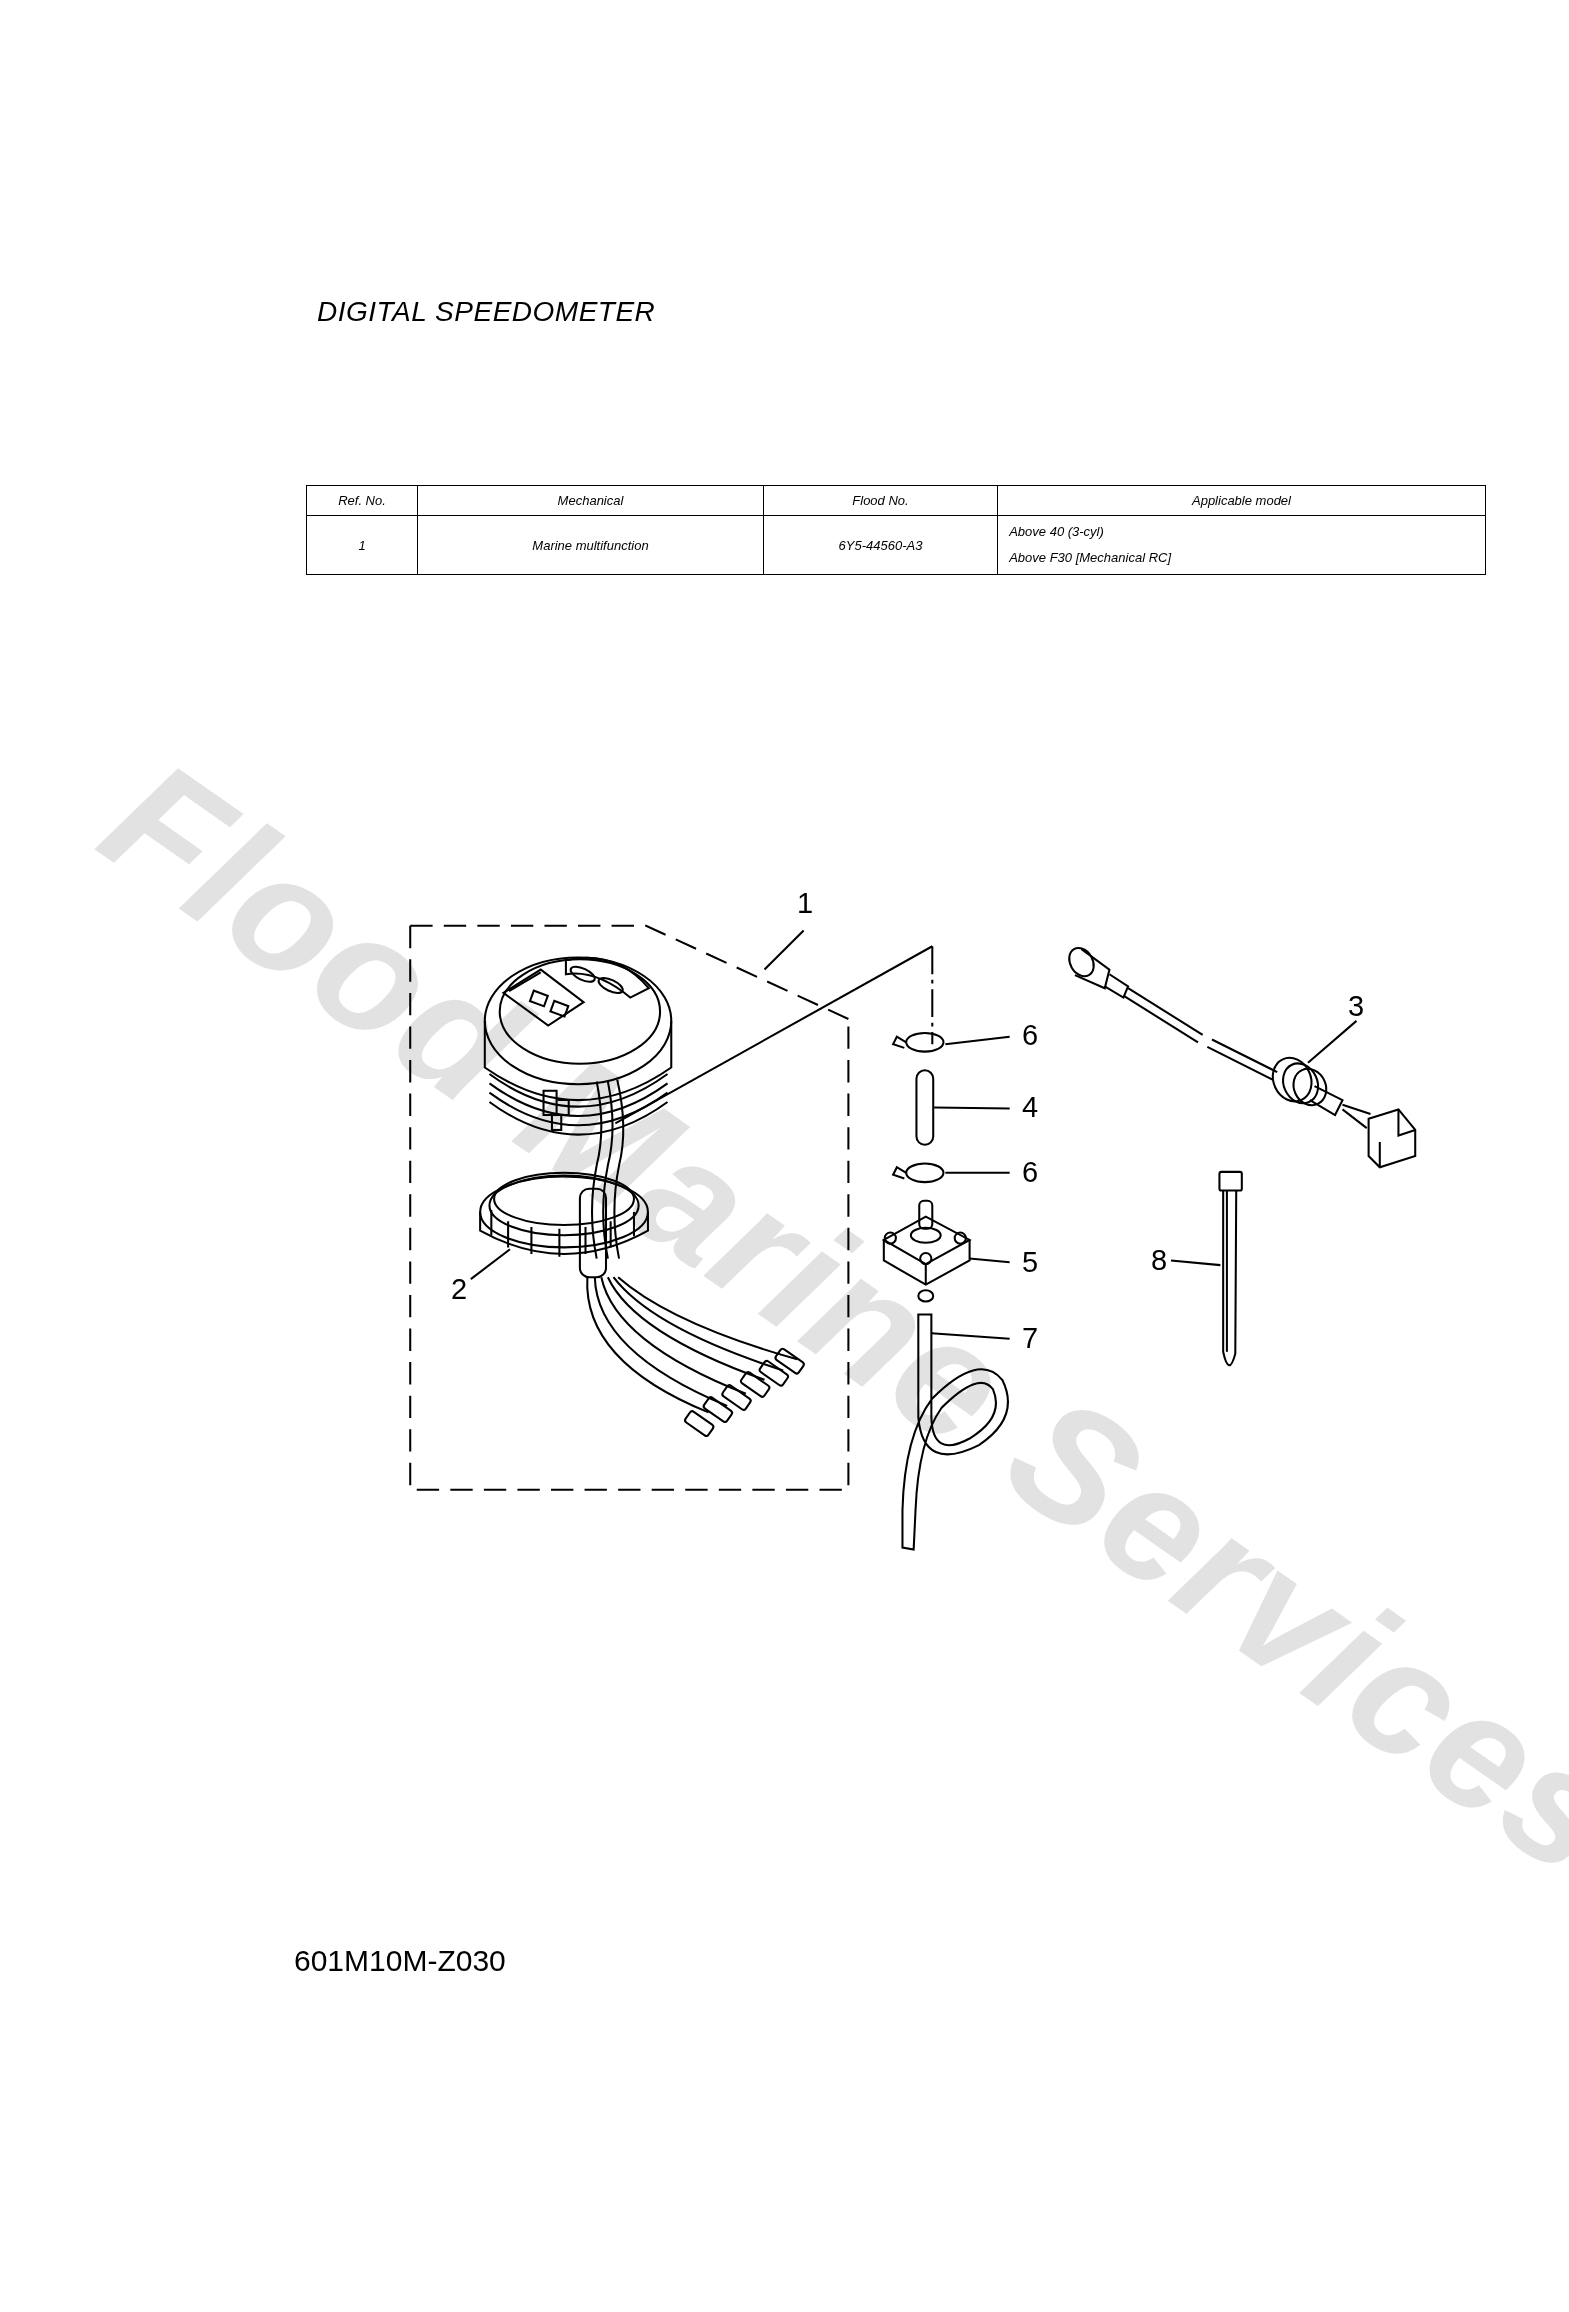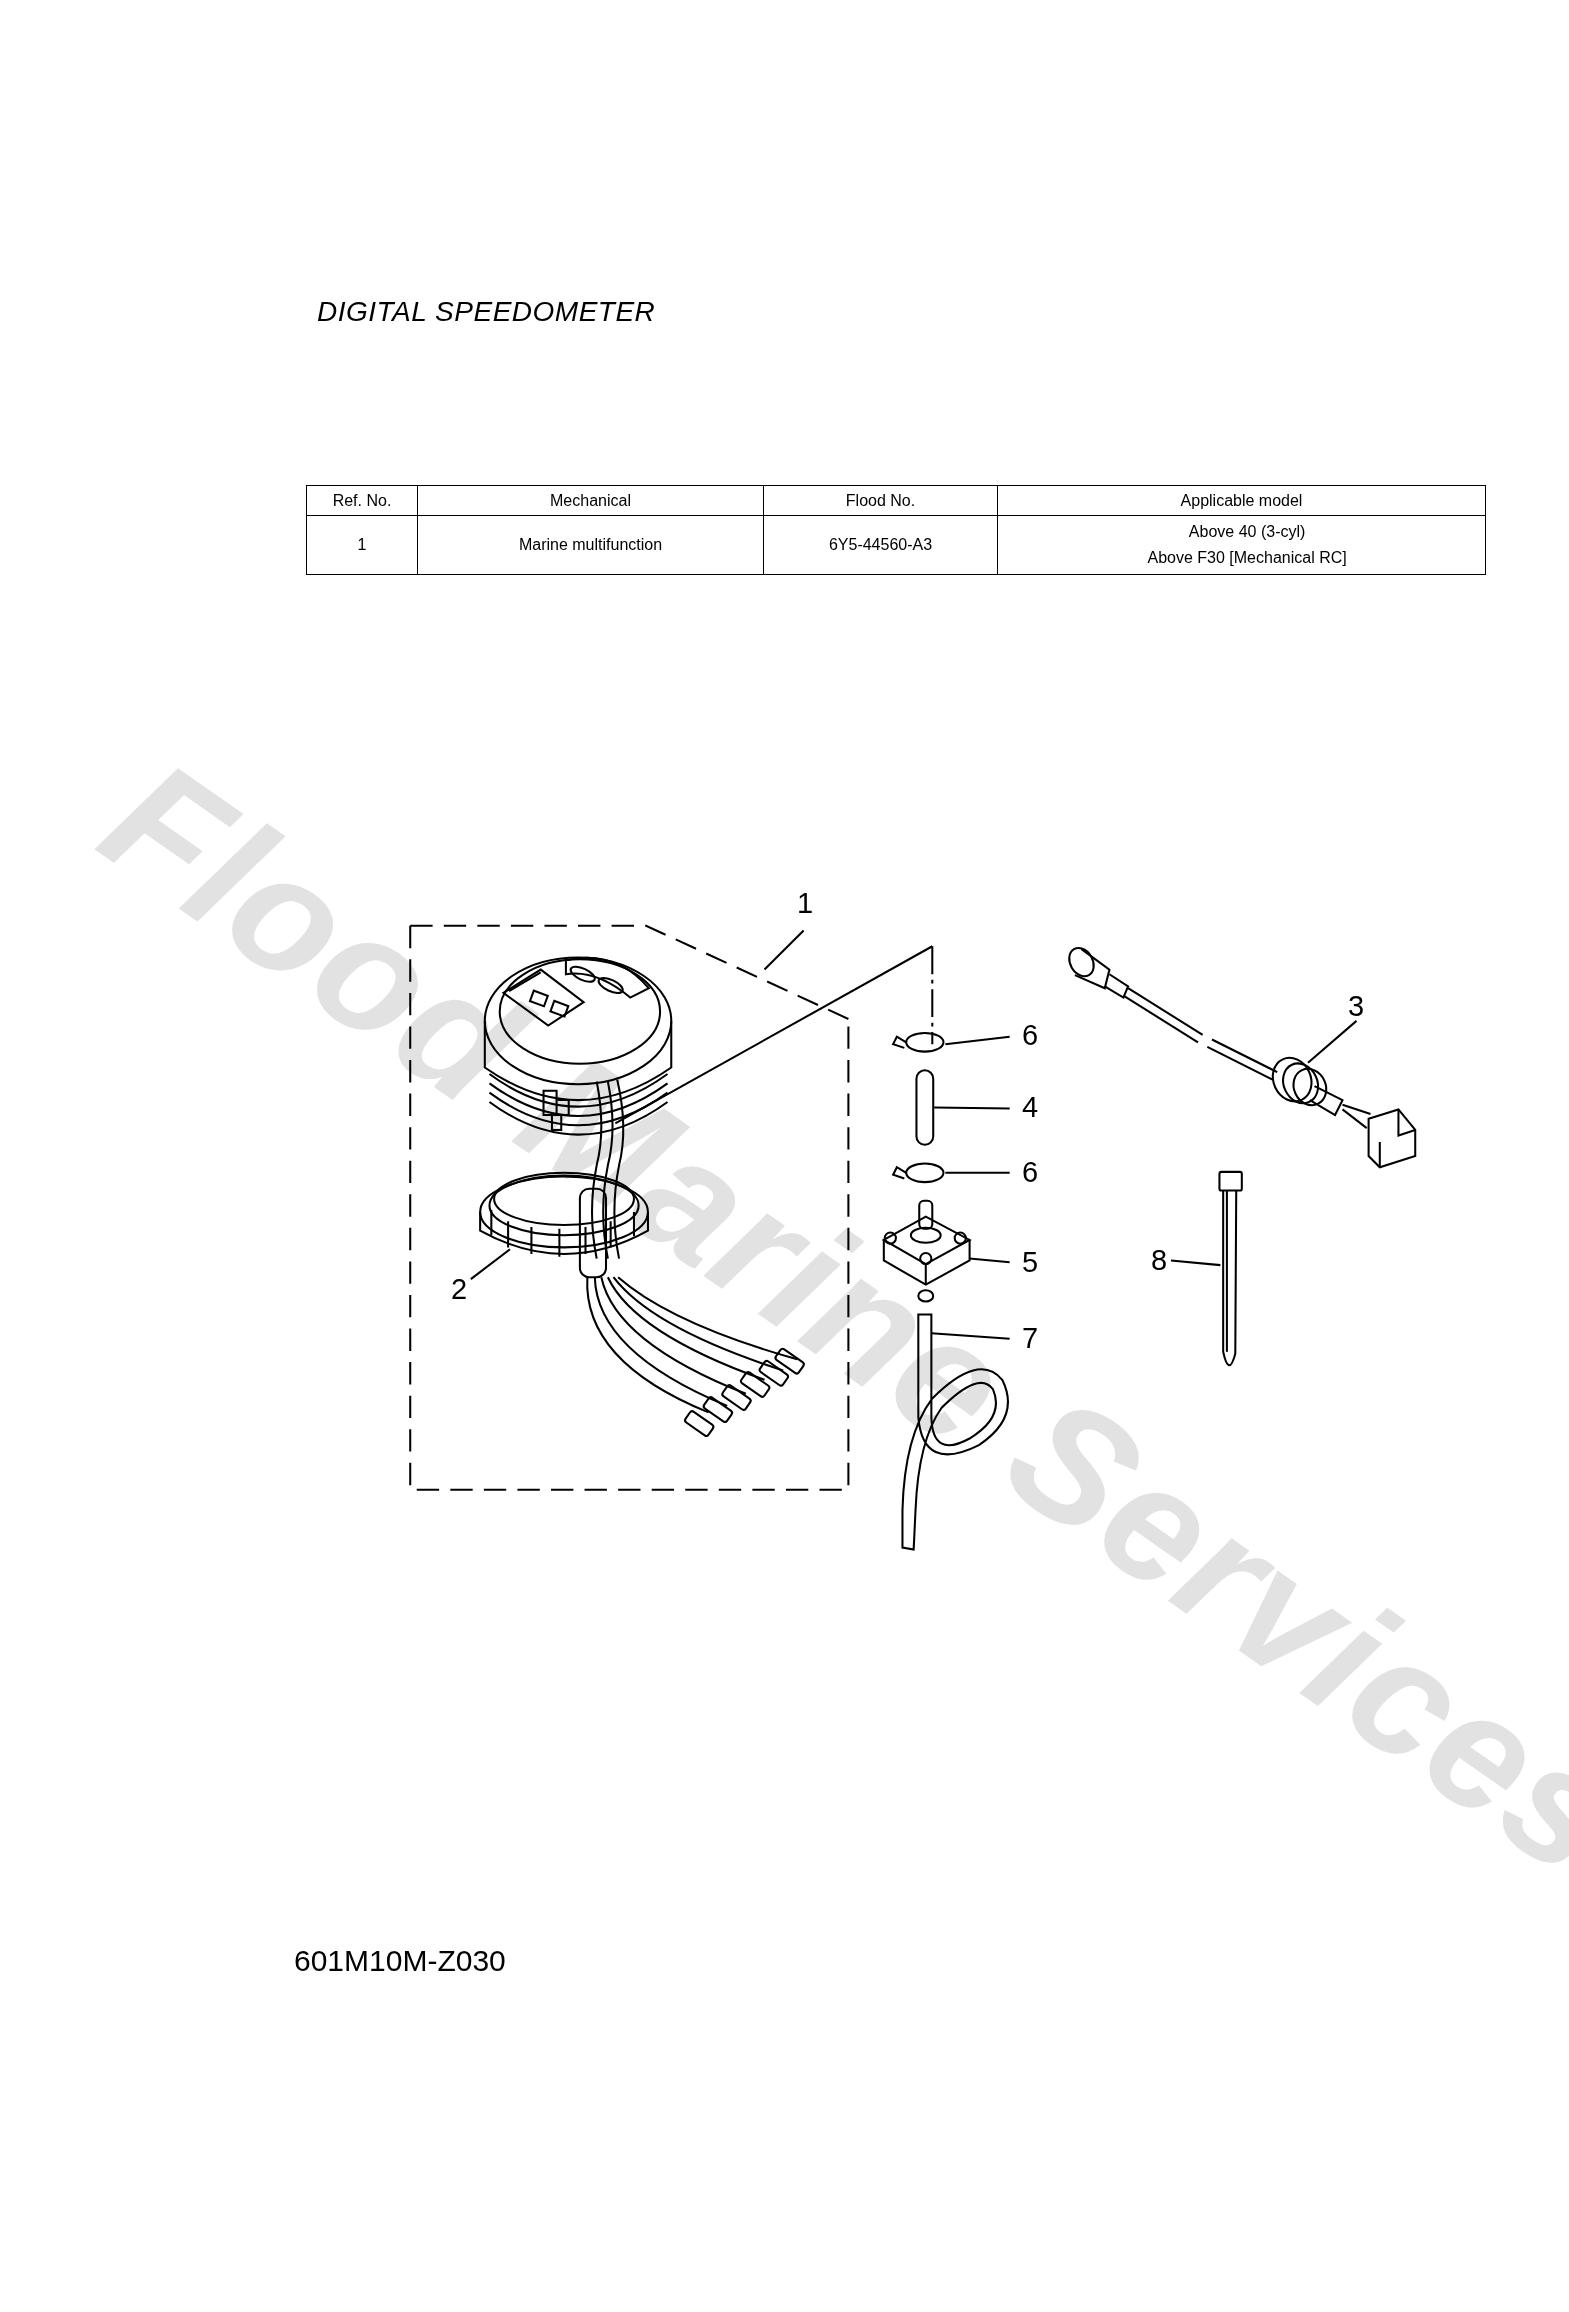--- a/index.html
+++ b/index.html
@@ -7,25 +7,25 @@
            font-family: "Liberation Sans", sans-serif; color: #000; }
     .watermark { position: absolute; left: 37px; top: 942px; width: 1771px;
                  font-family: "Liberation Sans", sans-serif; font-weight: bold; font-style: italic;
                  font-size: 166px; color: #e2e2e2; white-space: nowrap;
                  transform-origin: 0 0; transform: rotate(35deg) translate(-9.3px,-261px);
                  letter-spacing: 1.9px; z-index: 0; pointer-events: none; }
     .title { position: absolute; left: 317px; top: 296px; font-size: 28px; font-style: italic;
              letter-spacing: 0.5px; z-index: 2; }
     table.parts { position: absolute; left: 306px; top: 485px; width: 1180px;
                   border-collapse: collapse; z-index: 2; background: #fff; }
-    table.parts th, table.parts td { border: 1.9px solid #000; font-weight: normal; font-size: 16px;
-                  padding: 0; }
+    table.parts th, table.parts td { border: 1.9px solid #000; font-weight: normal; font-size: 13px;
+                  padding: 0; font-style: italic; }
     table.parts th { height: 29px; text-align: center; }
     table.parts td { height: 58px; text-align: center; }
-    table.parts td.model { text-align: center; padding-left: 11.2px; line-height: 26px; }
+    table.parts td.model { text-align: left; padding-left: 11.2px; line-height: 26px; }
     .c1 { width: 110px; } .c2 { width: 345px; } .c3 { width: 233px; } .c4 { width: auto; }
     .diagram { position: absolute; left: 0; top: 0; width: 1570px; height: 2313px; z-index: 1; }
     .callout { position: absolute; font-size: 29px; z-index: 2; }
     .footer-code { position: absolute; left: 294px; top: 1944px; font-size: 30px; z-index: 2; }
   </style>
 </head>
 <body>
 
 <div class="watermark">Flood Marine Services</div>
 

